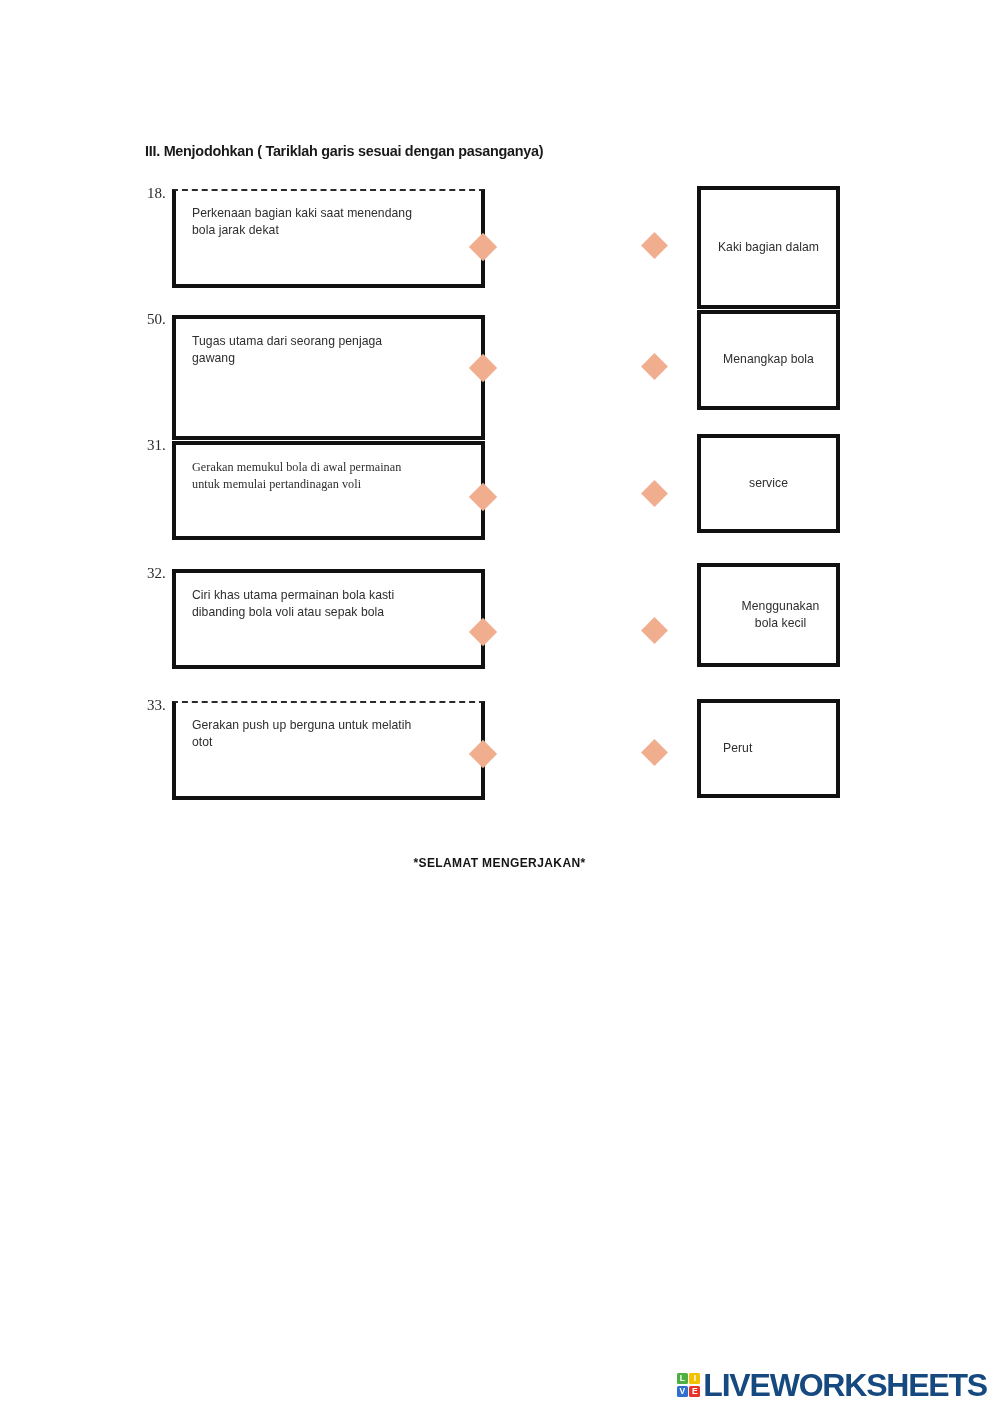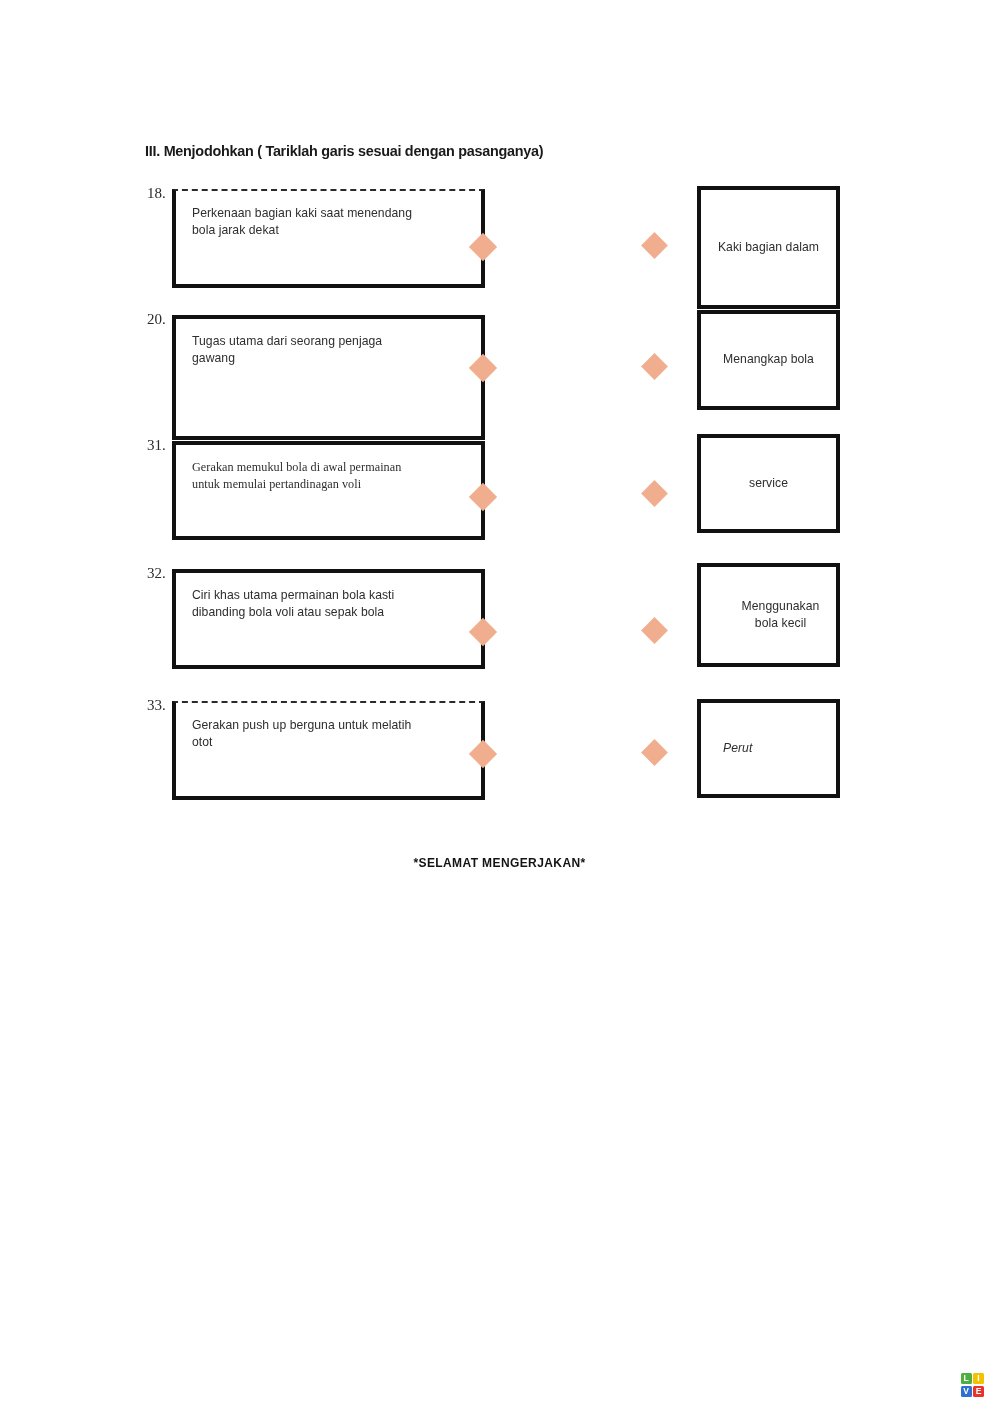--- a/index.html
+++ b/index.html
@@ -89,21 +89,20 @@
   }
   .answer-text {
     font-size: 12.2px;
     line-height: 1.42;
     color: #2e2e2e;
     text-align: center;
     padding: 0 8px;
     letter-spacing: 0.05px;
   }
   .answer-text.italic-left {
-    font-style: italic;
     text-align: left;
     width: 100%;
     padding-left: 22px;
   }
 
   
   .diamond {
     position: absolute;
     width: 20px;
     height: 20px;
@@ -174,21 +173,21 @@
       <div class="prompt-box dashed-top" style="height: 99px;">
         <div class="prompt-text">Perkenaan bagian kaki saat menendang bola jarak dekat</div>
       </div>
       <div class="diamond" style="left: 473px; top: 52px; background: rgb(240, 174, 142);"></div>
       <div class="diamond tall" style="left: 645px; top: 51px; background: rgb(240, 174, 142);"></div>
       <div class="answer-box" style="top: 1px; height: 123px;">
         <div class="answer-text">Kaki bagian dalam</div>
       </div>
     </div>
     <div class="row" style="top: 311px;">
-      <div class="q-num">20.</div>
+      <div class="q-num">50.</div>
       <div class="prompt-box" style="height: 125px;">
         <div class="prompt-text">Tugas utama dari seorang penjaga gawang</div>
       </div>
       <div class="diamond" style="left: 473px; top: 47px; background: rgb(240, 174, 142);"></div>
       <div class="diamond tall" style="left: 645px; top: 46px; background: rgb(240, 174, 142);"></div>
       <div class="answer-box" style="top: -1px; height: 100px;">
         <div class="answer-text">Menangkap bola</div>
       </div>
     </div>
     <div class="row" style="top: 437px;">
@@ -228,13 +227,14 @@
 
 <div class="closing">*SELAMAT  MENGERJAKAN*</div>
 
 <div class="lw-logo">
   <div class="lw-mark">
     <span class="lw-cell" style="background: rgb(76, 175, 63);">L</span>
     <span class="lw-cell" style="background: rgb(242, 194, 0);">I</span>
     <span class="lw-cell" style="background: rgb(47, 111, 208);">V</span>
     <span class="lw-cell" style="background: rgb(232, 51, 42);">E</span>
   </div>
+  <span class="lw-word" style="color: rgb(22, 73, 127);">LIVEWORKSHEETS</span>
 </div>
 
 </body></html>

